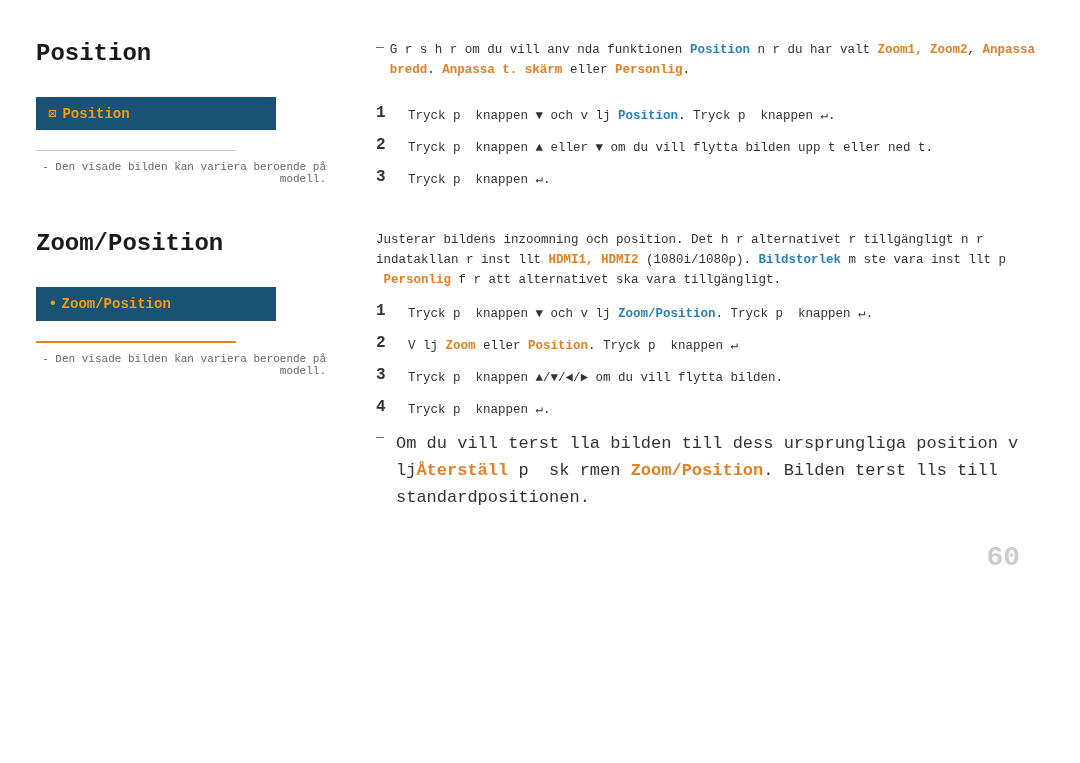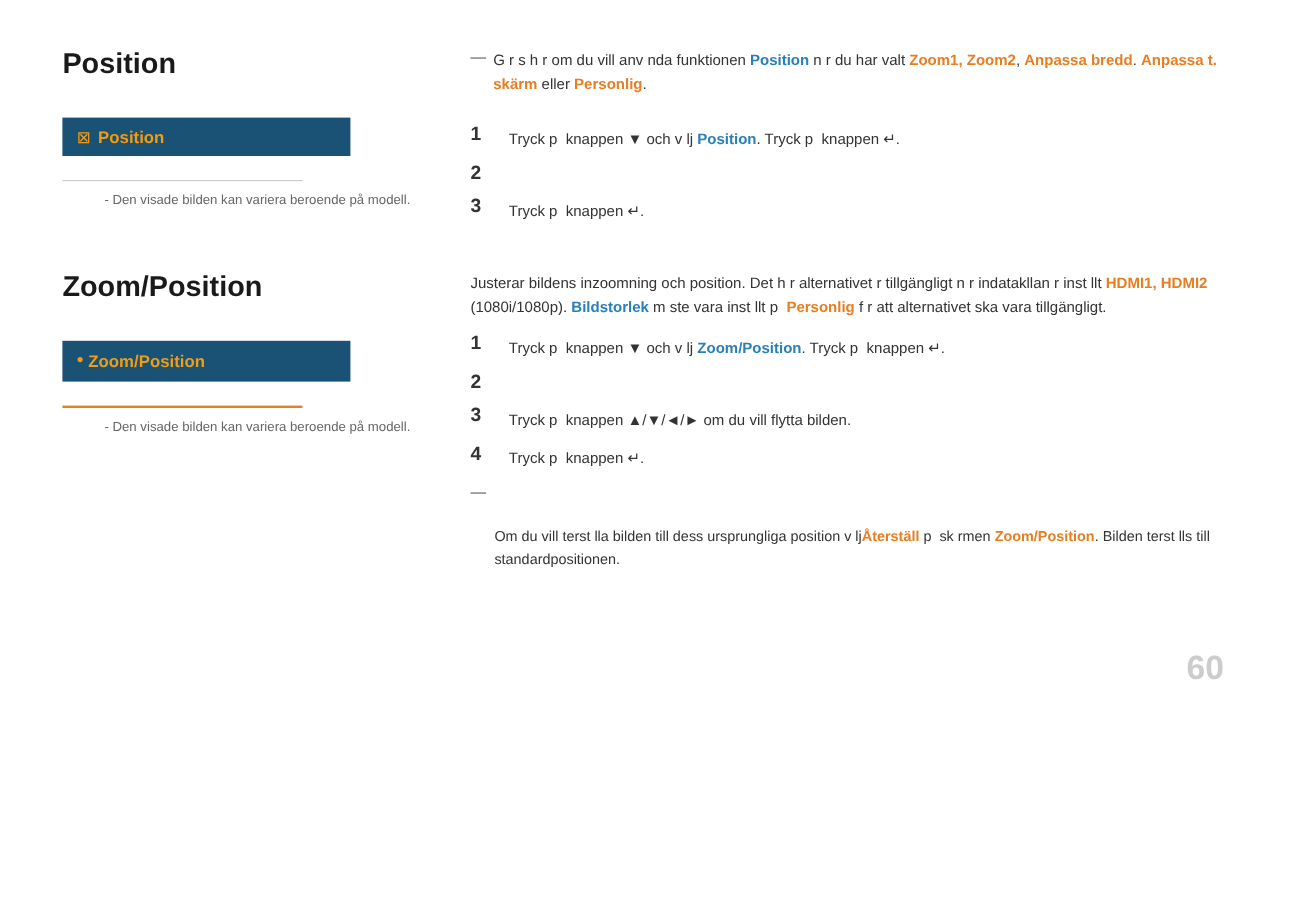--- a/index.html
+++ b/index.html
@@ -10,22 +10,23 @@
       font-family: 'Arial', sans-serif;
       font-size: 13px;
       color: #333333;
       overflow: hidden;
       position: relative;
     }
 
     .page {
       width: 1080px;
       height: 603px;
-      padding: 40px 52px;
+      padding: 40px 36px;
       position: relative;
+      font-family: Liberation Mono, monospace;
     }
 
     
     .section {
       display: flex;
       flex-direction: row;
       margin-bottom: 30px;
     }
 
     .left-col {
@@ -158,24 +159,23 @@
       margin-left: 0;
     }
 
     .em-dash {
       margin-right: 6px;
       color: #555;
       min-width: 14px;
     }
 
     .indent-text {
-      font-size: 12px;
+      font-size: 17px;
       color: #333;
       line-height: 1.6;
-      margin-top: 36px;
     }
 
     .orange-divider-line {
       width: 200px;
       height: 2px;
       background: #e67e22;
       margin-top: 20px;
       margin-bottom: 10px;
     }
   </style>
@@ -211,20 +211,21 @@
 
       <div class="steps-list">
         <div class="step-item">
           <span class="step-number">1</span>
           <p class="step-text">
             Tryck p &nbsp;knappen ▼ och v lj <span class="highlight-blue">Position</span>. Tryck p &nbsp;knappen ↵.
           </p>
         </div>
         <div class="step-item">
           <span class="step-number">2</span>
+          <p class="step-text">Tryck p &nbsp;knappen ▲ eller ▼ om du vill flytta bilden upp t eller ned t.</p>
         </div>
         <div class="step-item">
           <span class="step-number">3</span>
           <p class="step-text">Tryck p &nbsp;knappen ↵.</p>
         </div>
       </div>
     </div>
   </div>
 
   <div class="section">
@@ -250,20 +251,23 @@
 
       <div class="steps-list">
         <div class="step-item">
           <span class="step-number">1</span>
           <p class="step-text">
             Tryck p &nbsp;knappen ▼ och v lj <span class="highlight-blue">Zoom/Position</span>. Tryck p &nbsp;knappen ↵.
           </p>
         </div>
         <div class="step-item">
           <span class="step-number">2</span>
+          <p class="step-text">
+            V lj <span class="highlight-orange">Zoom</span> eller <span class="highlight-orange">Position</span>. Tryck p &nbsp;knappen ↵
+          </p>
         </div>
         <div class="step-item">
           <span class="step-number">3</span>
           <p class="step-text">Tryck p &nbsp;knappen ▲/▼/◄/► om du vill flytta bilden.</p>
         </div>
         <div class="step-item">
           <span class="step-number">4</span>
           <p class="step-text">Tryck p &nbsp;knappen ↵.</p>
         </div>
       </div>

